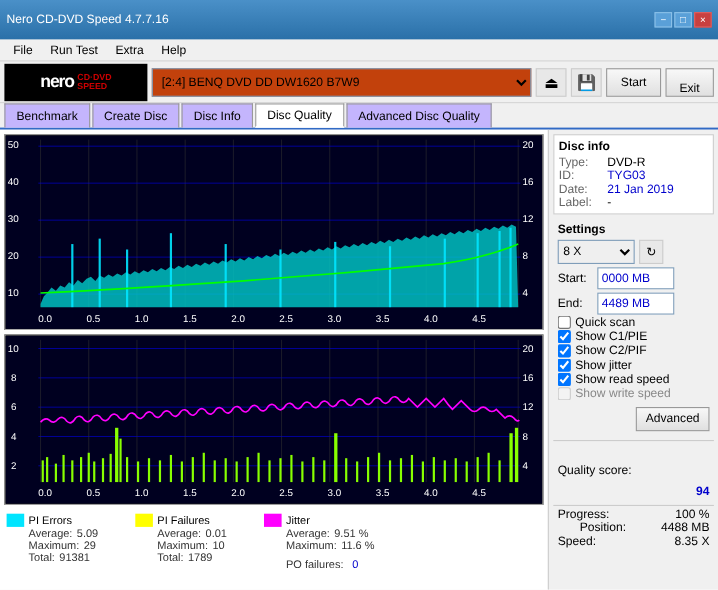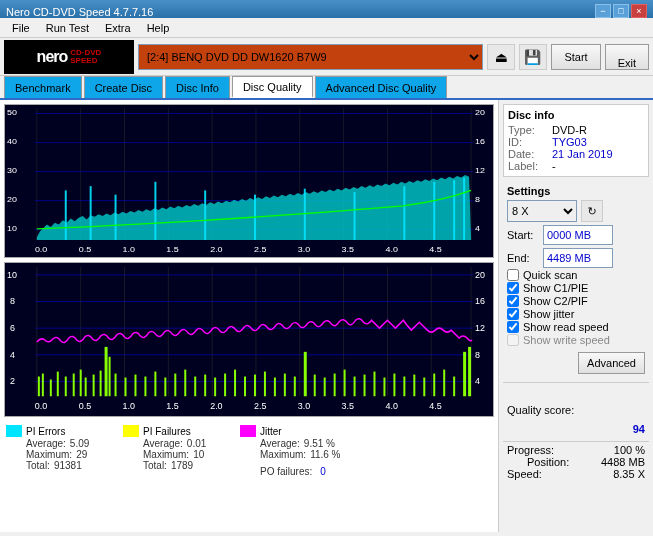--- a/index.html
+++ b/index.html
@@ -1,51 +1,51 @@
 <!DOCTYPE html>
 <html><head>
   <meta charset="utf-8">
   <style>
     * { margin: 0; padding: 0; box-sizing: border-box; }
     body { width: 653px; height: 536px; font-family: 'Segoe UI', Tahoma, sans-serif; font-size: 11px; background: #f0f0f0; overflow: hidden; }
     
     
-    .title-bar { background: linear-gradient(to bottom, #4a90c8, #2a70a8); height: 18px; display: flex; align-items: flex-end; justify-content: space-between; padding: 0 6px; color: white; font-size: 11px; }
+    .title-bar { background: linear-gradient(to bottom, #4a90c8, #2a70a8); height: 36px; display: flex; align-items: center; justify-content: space-between; padding: 0 6px; color: white; font-size: 11px; }
     .title-bar-title { display: flex; align-items: center; gap: 4px; }
     .title-bar-controls { display: flex; gap: 2px; }
     .title-bar-btn { width: 16px; height: 14px; background: #5aa0d8; border: 1px solid #8ac0e8; color: white; font-size: 9px; display: flex; align-items: center; justify-content: center; cursor: pointer; }
     .title-bar-btn.close { background: #c84040; border-color: #e06060; }
 
     
     .menu-bar { background: #f0f0f0; height: 20px; display: flex; align-items: center; border-bottom: 1px solid #ccc; padding: 0 4px; }
     .menu-item { padding: 2px 8px; font-size: 11px; color: #000; cursor: pointer; }
 
     
     .toolbar { background: #f0f0f0; height: 38px; display: flex; align-items: center; padding: 2px 4px; border-bottom: 1px solid #ccc; gap: 4px; }
     .nero-logo { width: 130px; height: 34px; background: #000; display: flex; align-items: center; justify-content: center; color: white; font-weight: bold; font-size: 14px; }
     .nero-logo span { color: #cc0000; }
     .drive-select { flex: 1; height: 26px; border: 1px solid #7f9db9; background: #c2410c; font-size: 11px; padding: 2px 4px; }
     .toolbar-icon-btn { width: 28px; height: 26px; background: #e8e8e8; border: 1px solid #ccc; display: flex; align-items: center; justify-content: center; cursor: pointer; font-size: 14px; }
     .start-btn { background: linear-gradient(to bottom, #f8f8f8, #e0e0e0); border: 1px solid #999; height: 26px; padding: 0 12px; cursor: pointer; font-size: 11px; }
     .exit-btn { background: linear-gradient(to bottom, #f8f8f8, #e0e0e0); border: 1px solid #999; height: 26px; padding: 12px 12px; cursor: pointer; font-size: 11px; }
 
     
     .tabs { background: #f0f0f0; height: 24px; display: flex; align-items: flex-end; padding: 0 4px; border-bottom: 2px solid #316ac5; }
-    .tab { height: 22px; padding: 2px 10px; border: 1px solid #999; border-bottom: none; background: #0ea5e9; cursor: pointer; font-size: 11px; margin-right: 2px; display: flex; align-items: center; }
+    .tab { height: 22px; padding: 2px 10px; border: 1px solid #999; border-bottom: none; background: #c4b5fd; cursor: pointer; font-size: 11px; margin-right: 2px; display: flex; align-items: center; }
     .tab.active { background: white; border-bottom: 2px solid white; color: #000; font-weight: normal; }
 
     
     .main-content { display: flex; height: calc(536px - 22px - 20px - 38px - 24px); background: white; }
 
     
     .chart-area { flex: 1; padding: 4px; background: white; display: flex; flex-direction: column; gap: 0; }
     
     
     .chart-container { position: relative; border: 1px solid #aaa; background: #000; }
-    .chart-top { height: 154px; }
+    .chart-top { height: 178px; }
     .chart-bottom { height: 155px; margin-top: 4px; }
 
     
     .legend { display: flex; gap: 16px; padding: 4px 2px; font-size: 10px; }
     .legend-item { display: flex; flex-direction: column; gap: 1px; min-width: 100px; }
     .legend-header { display: flex; align-items: center; gap: 4px; }
     .legend-color { width: 16px; height: 12px; }
     .legend-stats { padding-left: 20px; font-size: 10px; color: #333; }
     .legend-stat-row { display: flex; gap: 4px; }
 

